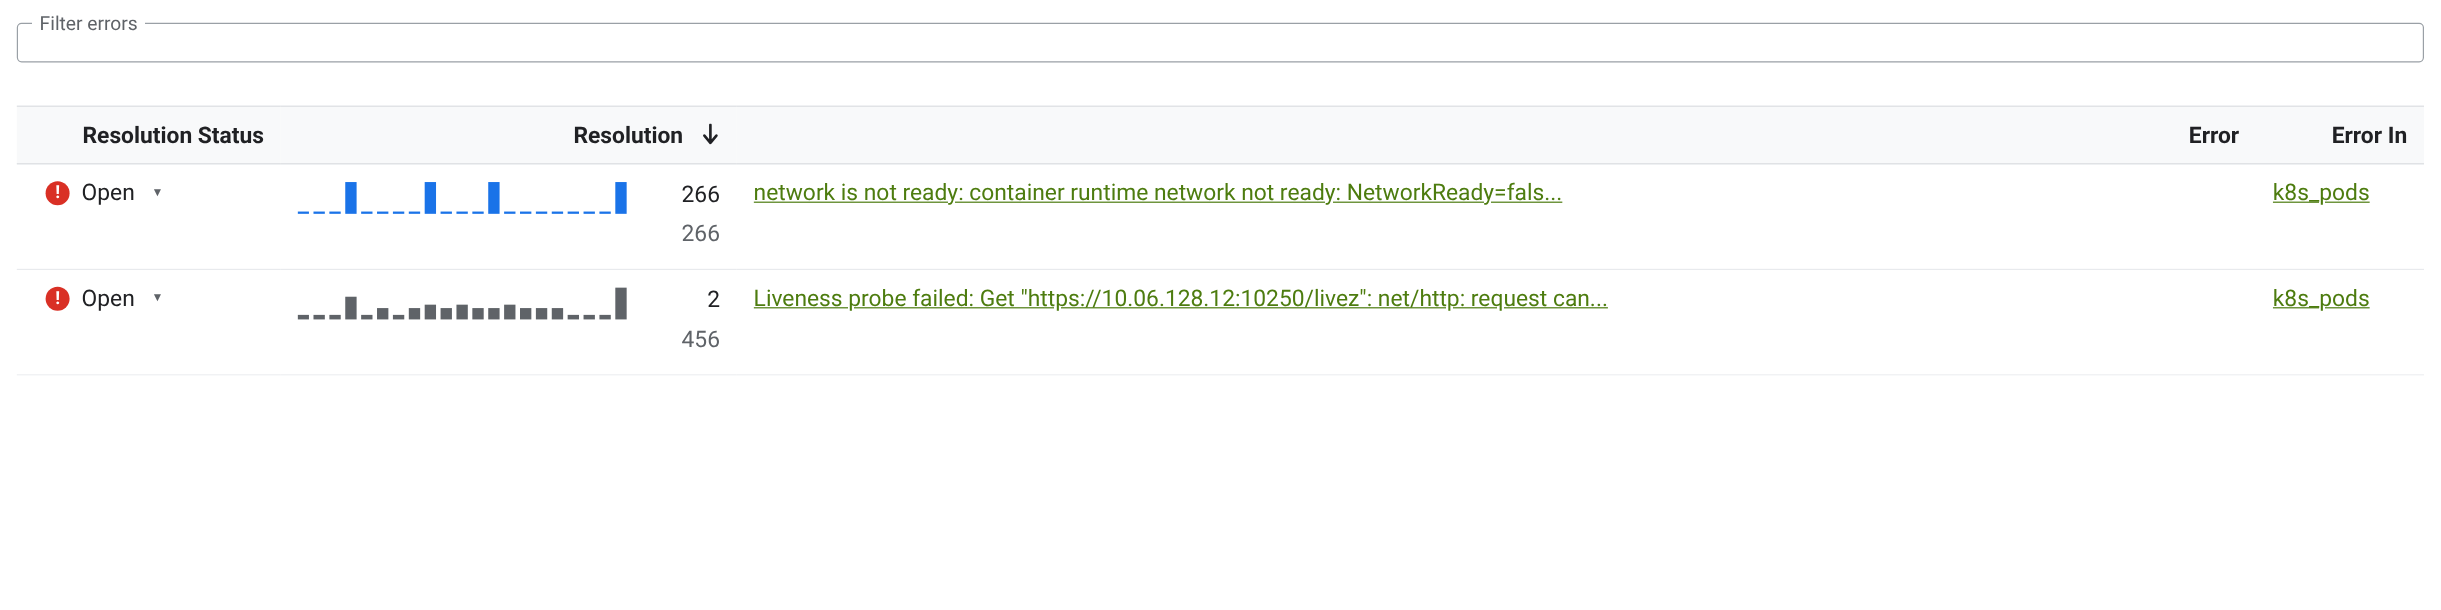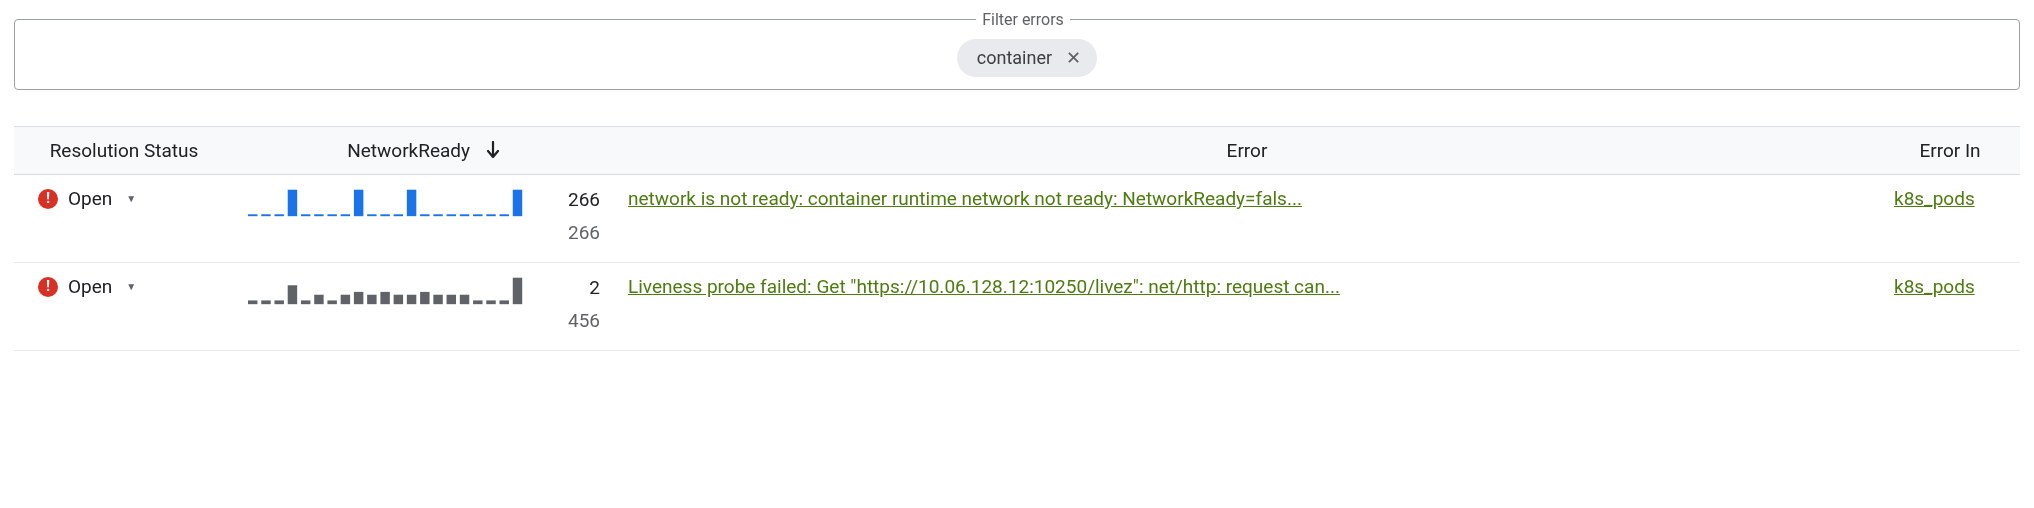--- a/index.html
+++ b/index.html
@@ -13,23 +13,22 @@
   }
   .page {
     width: 2034px;
     padding: 10px 14px 0 14px;
   }
 
   
   .filter-fieldset {
     border: 1px solid #9aa0a6;
     border-radius: 4px;
-    padding: 10px 12px 12px 24px;
+    padding: 10px 12px 12px 12px;
     margin: 0 0 36px 0;
-    text-align: center;
   }
   .filter-fieldset > legend {
     padding: 0 6px;
     font-size: 16px;
     color: #5f6368;
   }
   .filter-chip {
     display: inline-flex;
     align-items: center;
     background: #e8eaed;
@@ -54,22 +53,22 @@
     width: 100%;
     border-collapse: collapse;
     table-layout: fixed;
   }
   .error-table thead tr {
     background: #f8f9fa;
     border-top: 1px solid #dadce0;
     border-bottom: 1px solid #dadce0;
   }
   .error-table th {
-    text-align: center;
-    font-weight: 400;
+    text-align: right;
+    font-weight: 700;
     font-size: 19px;
     color: #202124;
     padding: 12px 14px;
   }
   .col-status { width: 220px; }
   .col-occ    { width: 380px; }
   .col-error  { width: auto; }
   .col-seen   { width: 140px; }
 
   .sort-arrow {
@@ -141,34 +140,30 @@
     display: block;
   }
 </style>
 </head>
 <body>
 
 <div class="page">
 
   <fieldset class="filter-fieldset">
     <legend>Filter errors</legend>
-    <span class="filter-chip">
-      <span>container</span>
-      <span class="chip-x">✕</span>
-    </span>
   </fieldset>
 
   <table class="error-table">
     <thead>
       <tr>
         <th class="col-status">
           <span>Resolution Status</span>
         </th>
         <th class="col-occ">
-          <span>NetworkReady</span>
+          <span>Resolution</span>
           <span class="sort-arrow">
             <svg width="16" height="18" viewBox="0 0 16 18">
               <path d="M8 1 V15 M3 10 L8 16 L13 10" stroke="#202124" stroke-width="2.2" fill="none" stroke-linecap="round" stroke-linejoin="round"></path>
             </svg>
           </span>
         </th>
         <th class="col-error">
           <span>Error</span>
         </th>
         <th class="col-seen">

